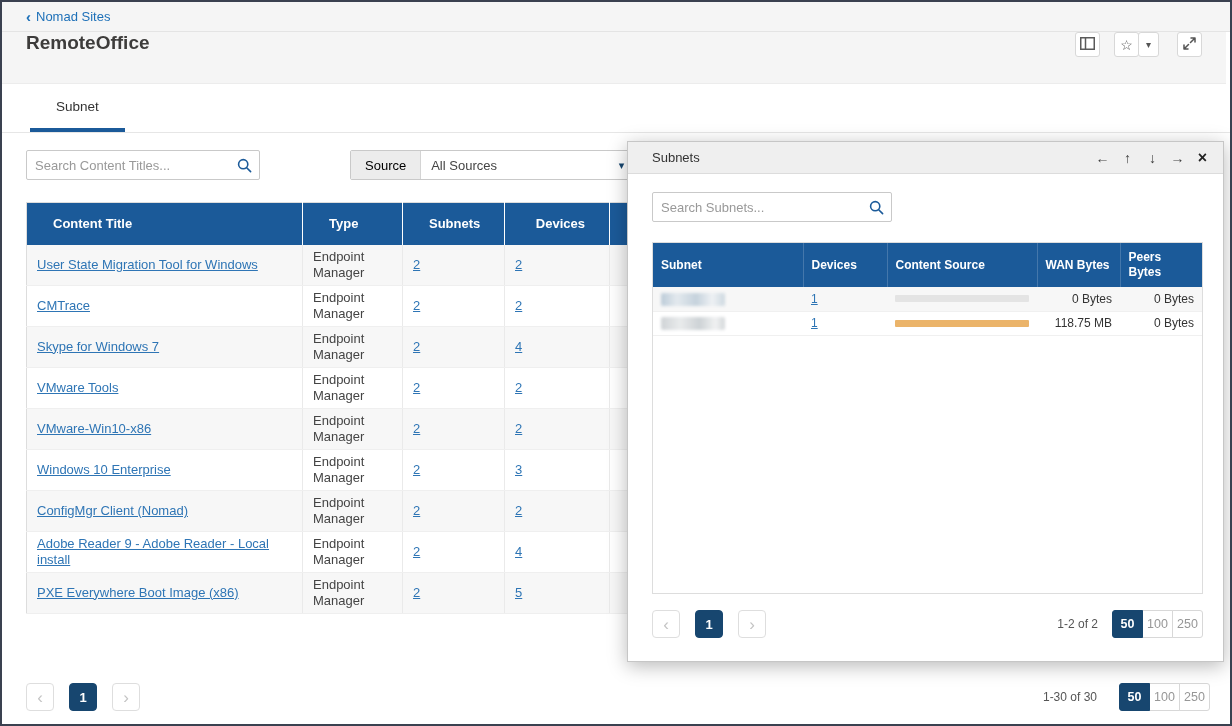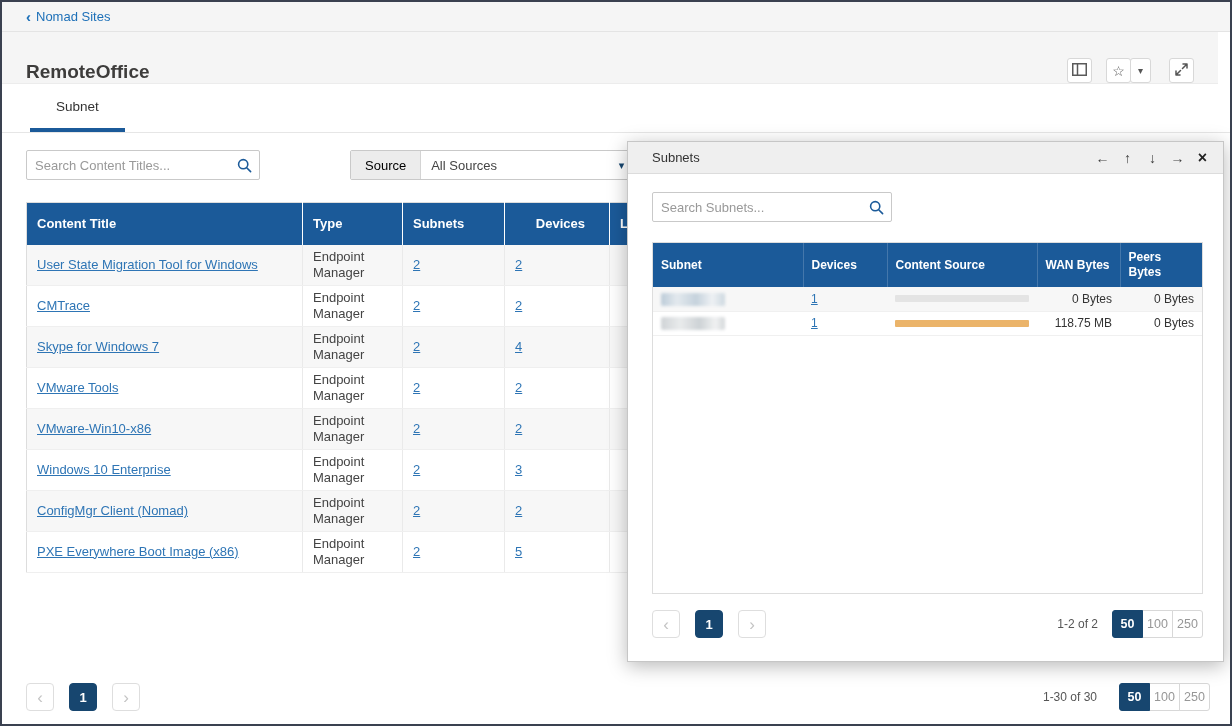--- a/index.html
+++ b/index.html
@@ -7,22 +7,22 @@
   .frame { position:relative; width:1232px; height:726px; background:#fff;
            border:2px solid #3a4150; overflow:hidden; }
 
   
   .breadcrumb-bar { position:absolute; top:0; left:0; right:0; height:30px; background:#f5f5f5;
                     border-bottom:1px solid #e4e4e4; display:flex; align-items:center; padding:0 24px; }
   .breadcrumb-link { color:#1d70b8; font-size:13px; text-decoration:none; display:flex;
                      align-items:center; gap:5px; cursor:pointer; }
   .bc-chevron { font-size:15px; font-weight:bold; line-height:1; }
 
-  .title-bar { position:absolute; top:30px; left:0; right:12px; height:52px; background:#f5f5f5;
-               border-bottom:1px solid #ececec; display:flex; align-items:flex-end; padding:0 24px; }
+  .title-bar { position:absolute; top:30px; left:0; right:4px; height:52px; background:#f5f5f5;
+               border-bottom:1px solid #ececec; display:flex; align-items:flex-start; padding:0 24px; }
   .page-title { font-size:19px; font-weight:bold; color:#3d3c3b; }
   .title-actions { margin-left:auto; display:flex; align-items:center; }
   .icon-btn { width:25px; height:25px; background:#fff; border:1px solid #d8d8d8; border-radius:3px;
               display:flex; align-items:center; justify-content:center; color:#555; font-size:14px;
               cursor:pointer; line-height:1; }
   .grp { display:flex; }
   .grp .icon-btn + .icon-btn { margin-left:-1px; width:21px; font-size:10px; }
   .ml14 { margin-left:14px; } .ml18 { margin-left:18px; }
 
   
@@ -46,21 +46,21 @@
   .source-label { background:#ececec; padding:0 14px; font-size:13px; color:#000000;
                   display:flex; align-items:center; border-right:1px solid #d4d4d4; }
   .source-select { width:213px; display:flex; align-items:center; padding:0 10px; font-size:13px;
                    color:#444; cursor:pointer; }
   .source-caret { margin-left:auto; color:#17466f; font-size:11px; }
 
   
   .content-table { position:absolute; top:200px; left:24px; width:1184px;
                    border-collapse:collapse; table-layout:fixed; border:1px solid #ddd; }
   .content-table th { background:#1b5a99; color:#fff; font-size:13px; font-weight:bold;
-                      text-align:left; padding:0 10px; height:42px;
+                      text-align:left; padding:0 26px; height:42px;
                       border-right:1px solid rgba(255,255,255,0.18); overflow:hidden; white-space:nowrap; }
   .content-table th.devices-h { text-align:right; padding-right:24px; }
   .content-table td { font-size:13px; color:#444; padding:4px 10px; border-right:1px solid #eaeaea;
                       border-bottom:1px solid #efefef; vertical-align:middle; line-height:16px;
                       word-wrap:break-word; }
   .content-table tbody tr { height:40px; }
   .content-table tbody tr:nth-child(odd) td { background:#f7f7f7; }
   .fill-td { border-right:none !important;
              background-image:linear-gradient(#eaeaea,#eaeaea),linear-gradient(#eaeaea,#eaeaea),
                               linear-gradient(#eaeaea,#eaeaea),linear-gradient(#eaeaea,#eaeaea);
@@ -246,20 +246,28 @@
         <td><a class="tbl-link">2</a></td>
         <td><a class="tbl-link">3</a></td>
         <td></td>
           <td class="fill-td"></td>
       </tr>
       <tr>
         <td><a class="tbl-link">ConfigMgr Client (Nomad)</a></td>
         <td><span>Endpoint Manager</span></td>
         <td><a class="tbl-link">2</a></td>
         <td><a class="tbl-link">2</a></td>
+        <td></td>
+          <td class="fill-td"></td>
+      </tr>
+      <tr>
+        <td><a class="tbl-link">Adobe Reader 9 - Adobe Reader - Local install</a></td>
+        <td><span>Endpoint Manager</span></td>
+        <td><a class="tbl-link">2</a></td>
+        <td><a class="tbl-link">4</a></td>
         <td></td>
           <td class="fill-td"></td>
       </tr>
       <tr>
         <td><a class="tbl-link">PXE Everywhere Boot Image (x86)</a></td>
         <td><span>Endpoint Manager</span></td>
         <td><a class="tbl-link">2</a></td>
         <td><a class="tbl-link">5</a></td>
         <td></td>
           <td class="fill-td"></td>

